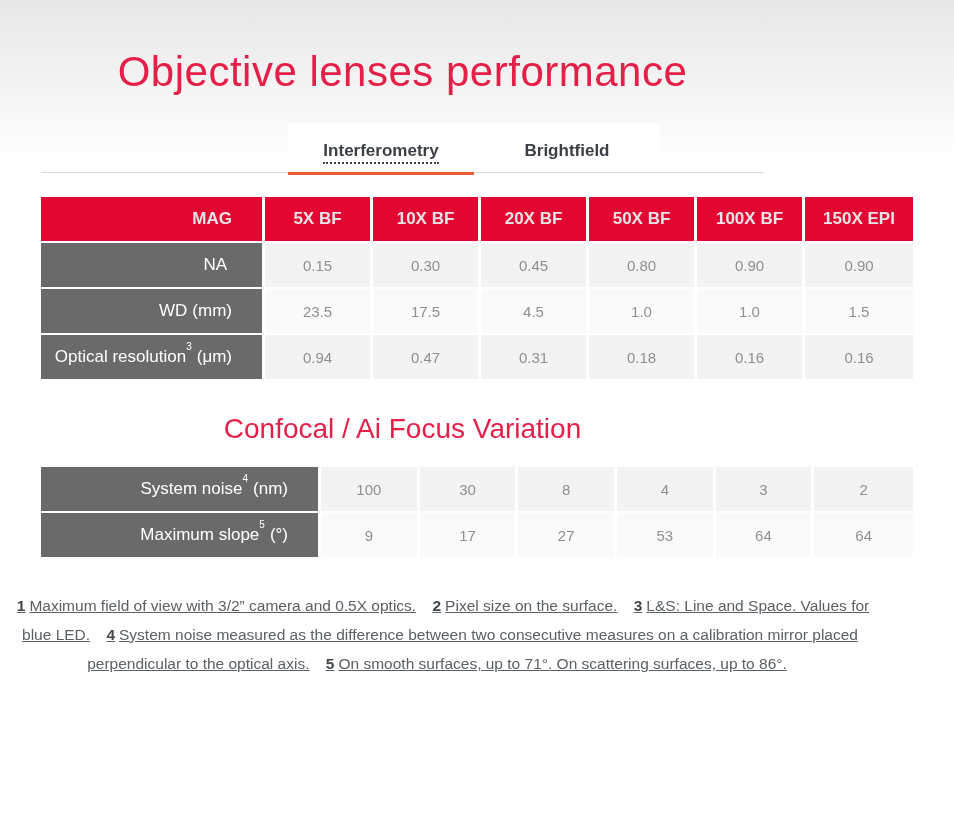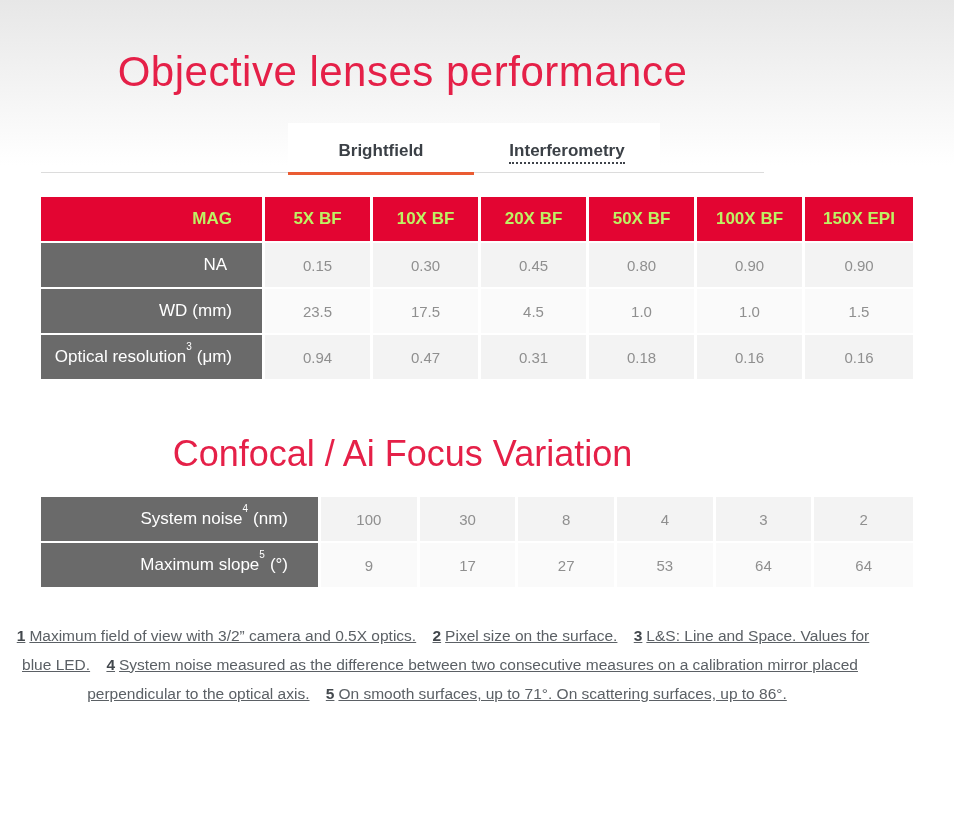--- a/index.html
+++ b/index.html
@@ -59,37 +59,37 @@
   table{
     width:872px;margin:24px 41px 0;
     border-collapse:separate;border-spacing:0;table-layout:fixed;
   }
   td,th{
     height:46px;border-right:3px solid #fff;border-bottom:2px solid #fff;
     font-weight:400;
   }
   td:last-child,th:last-child{border-right:none;}
   th.hd{
-    background:var(--brand-red);color:#bef264;font-size:17px;font-weight:700;text-align:center;
+    background:var(--brand-red);color:#e5e5e5;font-size:17px;font-weight:700;text-align:center;
   }
   th.hd.lbl-h{text-align:right;padding-right:30px;}
   td.lbl{
     background:var(--label-gray);color:#fff;font-size:17px;text-align:right;padding-right:30px;
   }
   td.lbl sup{
     font-size:10px;line-height:0;position:relative;top:-0.55em;
   }
   td.lbl .u{margin-left:5px;}
   td.val{text-align:center;font-size:15px;color:var(--value-gray);}
   tr.shade-a td.val{background:var(--row-shade-a);}
   tr.shade-b td.val{background:var(--row-shade-b);}
 
   
   h2.section-title{
-    margin-top:52px;text-align:center;font-size:36px;font-weight:300;
+    margin-top:32px;text-align:center;font-size:28px;font-weight:300;
     color:var(--title-red);
   }
   table.t2{margin-top:22px;}
 
   
   .footnotes{
     width:880px;margin:32px auto 0;text-align:center;
     font-size:15.5px;line-height:29px;color:var(--footnote-gray);
   }
   .footnotes .fn{margin:0 6px;text-decoration:underline;}
@@ -97,24 +97,24 @@
 </style>
 </head>
 <body>
 
 <div class="page">
 
   <h1 class="page-title">Objective lenses performance</h1>
 
   <div class="tabbar">
     <div class="tabs-panel">
-      <div class="tab active">Brightfield</div>
       <div class="tab">
         <span class="dotted">Interferometry</span>
       </div>
+      <div class="tab active">Brightfield</div>
     </div>
     <div class="tab-rule"></div>
     <div class="active-underline"></div>
   </div>
 
   <table class="t1">
     <colgroup>
       <col style="width:224px">
         <col>
         <col>

